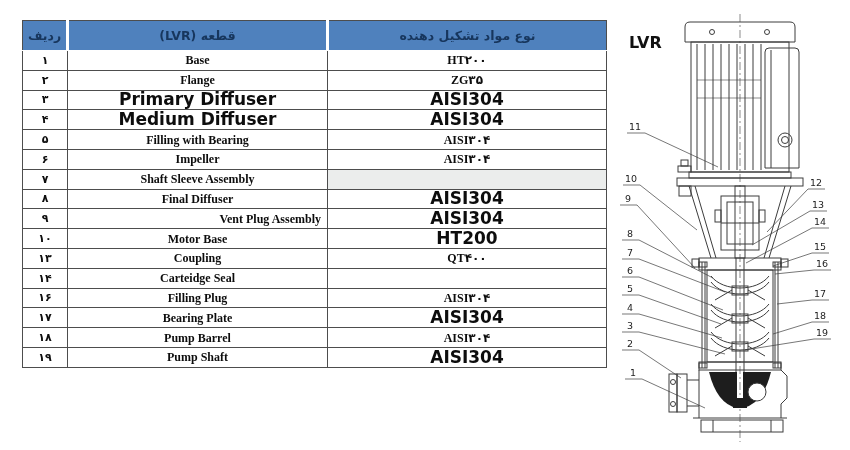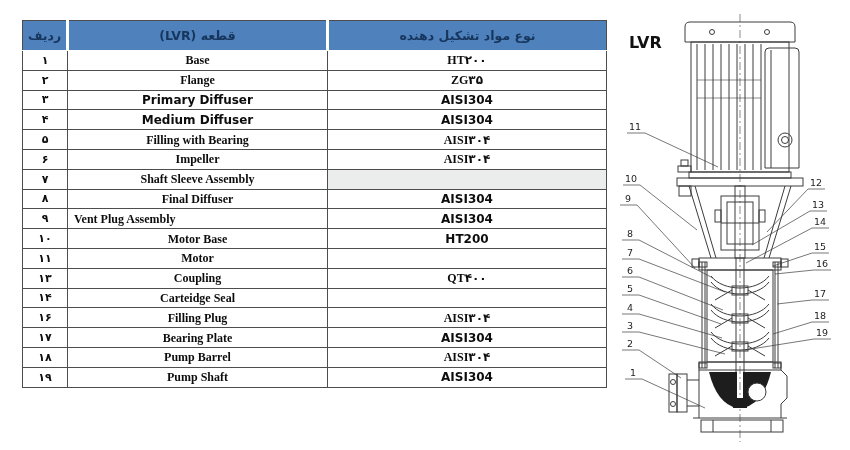--- a/index.html
+++ b/index.html
@@ -24,22 +24,22 @@
   tbody td{
     height:18.8px;border:1px solid #4d4d4d;background:#ffffff;
     padding:0 6px;text-align:center;vertical-align:middle;color:#0d0d0d;
     font-size:12px;line-height:1;
   }
   td.c-no{font-family:"DejaVu Sans",sans-serif;font-weight:bold;font-size:11px;}
   td.c-part,td.c-mat{
     font-family:"Liberation Serif","DejaVu Serif","DejaVu Sans",serif;
     font-weight:bold;
   }
-  td.sans{font-family:"DejaVu Sans","Liberation Sans",sans-serif;font-weight:bold;font-size:12px;}
-  td.left{text-align:left;}
+  td.sans{font-family:"DejaVu Sans","Liberation Sans",sans-serif;font-weight:bold;font-size:17px;}
+  td.left{text-align:right;}
   td.shaded{background:#ebedec;}
   
   .diagram{position:absolute;left:615px;top:0;width:235px;height:364px;}
   .diagram svg{display:block;}
   .callout{font-family:"DejaVu Sans",sans-serif;font-size:9.5px;fill:#1c1c1c;}
   .lvr{font-family:"DejaVu Sans",sans-serif;font-size:16px;font-weight:bold;fill:#111;}
 </style>
 </head>
 <body>
 
@@ -100,25 +100,20 @@
   </tr>
         <tr>
     <td class="c-no">۹</td>
     <td class="c-part left">Vent Plug Assembly</td>
     <td class="c-mat sans">AISI304</td>
   </tr>
         <tr>
     <td class="c-no">۱۰</td>
     <td class="c-part">Motor Base</td>
     <td class="c-mat sans">HT200</td>
-  </tr>
-        <tr>
-    <td class="c-no">۱۱</td>
-    <td class="c-part">Motor</td>
-    <td class="c-mat"></td>
   </tr>
         <tr>
     <td class="c-no">۱۳</td>
     <td class="c-part">Coupling</td>
     <td class="c-mat">QT۴۰۰</td>
   </tr>
         <tr>
     <td class="c-no">۱۴</td>
     <td class="c-part">Carteidge Seal</td>
     <td class="c-mat"></td>

